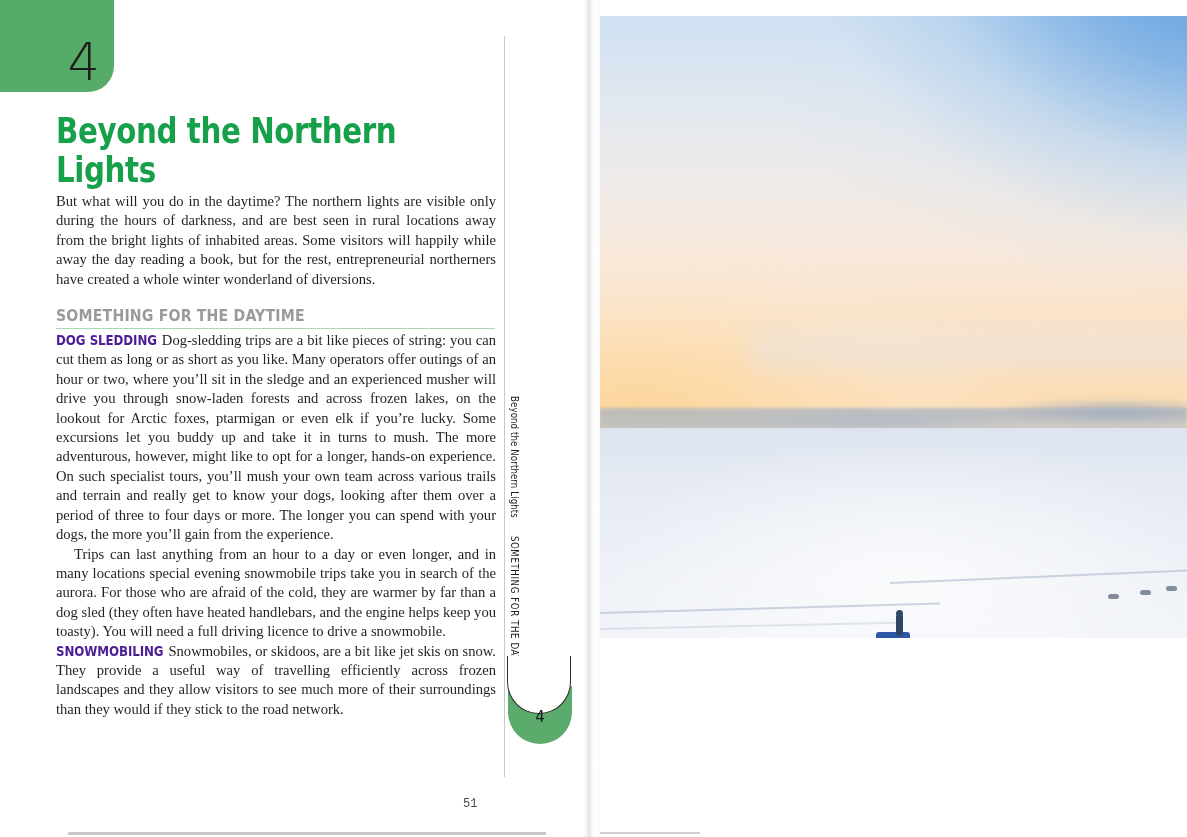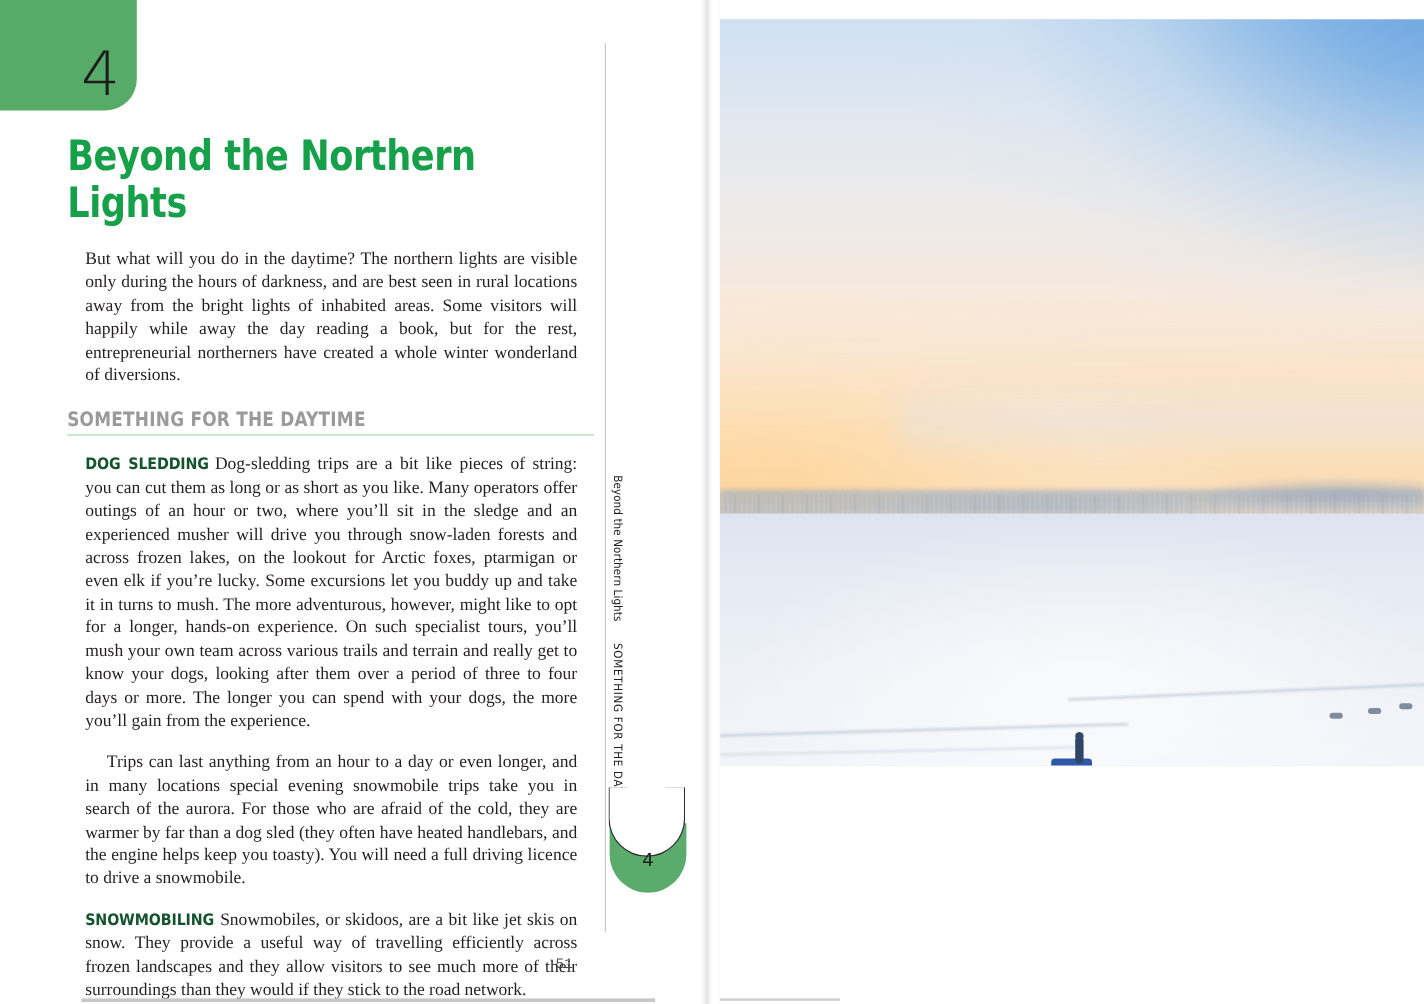--- a/index.html
+++ b/index.html
@@ -72,39 +72,39 @@
 
   
   #column {
     position: absolute;
     left: 56px;
     top: 192px;
     width: 440px;
   }
 
   .para {
-    margin: 15px;
+    margin: 0;
     font-family: "Liberation Serif", serif;
     font-size: 14.6px;
     line-height: 19.4px;
     color: #231f20;
     text-align: justify;
     text-justify: inter-word;
     hyphens: auto;
   }
   .para + .para { margin-top: 0; }
   .para.indent { text-indent: 18px; }
   .gap-top { margin-top: 17px; }
 
   .runin {
     font-family: "DejaVu Sans Condensed", "DejaVu Sans", sans-serif;
     font-size: 13.2px;
     font-weight: 700;
     letter-spacing: -0.1px;
-    color: #14532d;
+    color: #4c1d95;
     padding-right: 5px;
   }
 
   
   .section-head {
     margin: 17px 0 2px 0;
     padding-bottom: 3px;
     border-bottom: 1.6px solid #a8d8b4;
     font-family: "DejaVu Sans Condensed", "DejaVu Sans", sans-serif;
     font-size: 16.5px;

